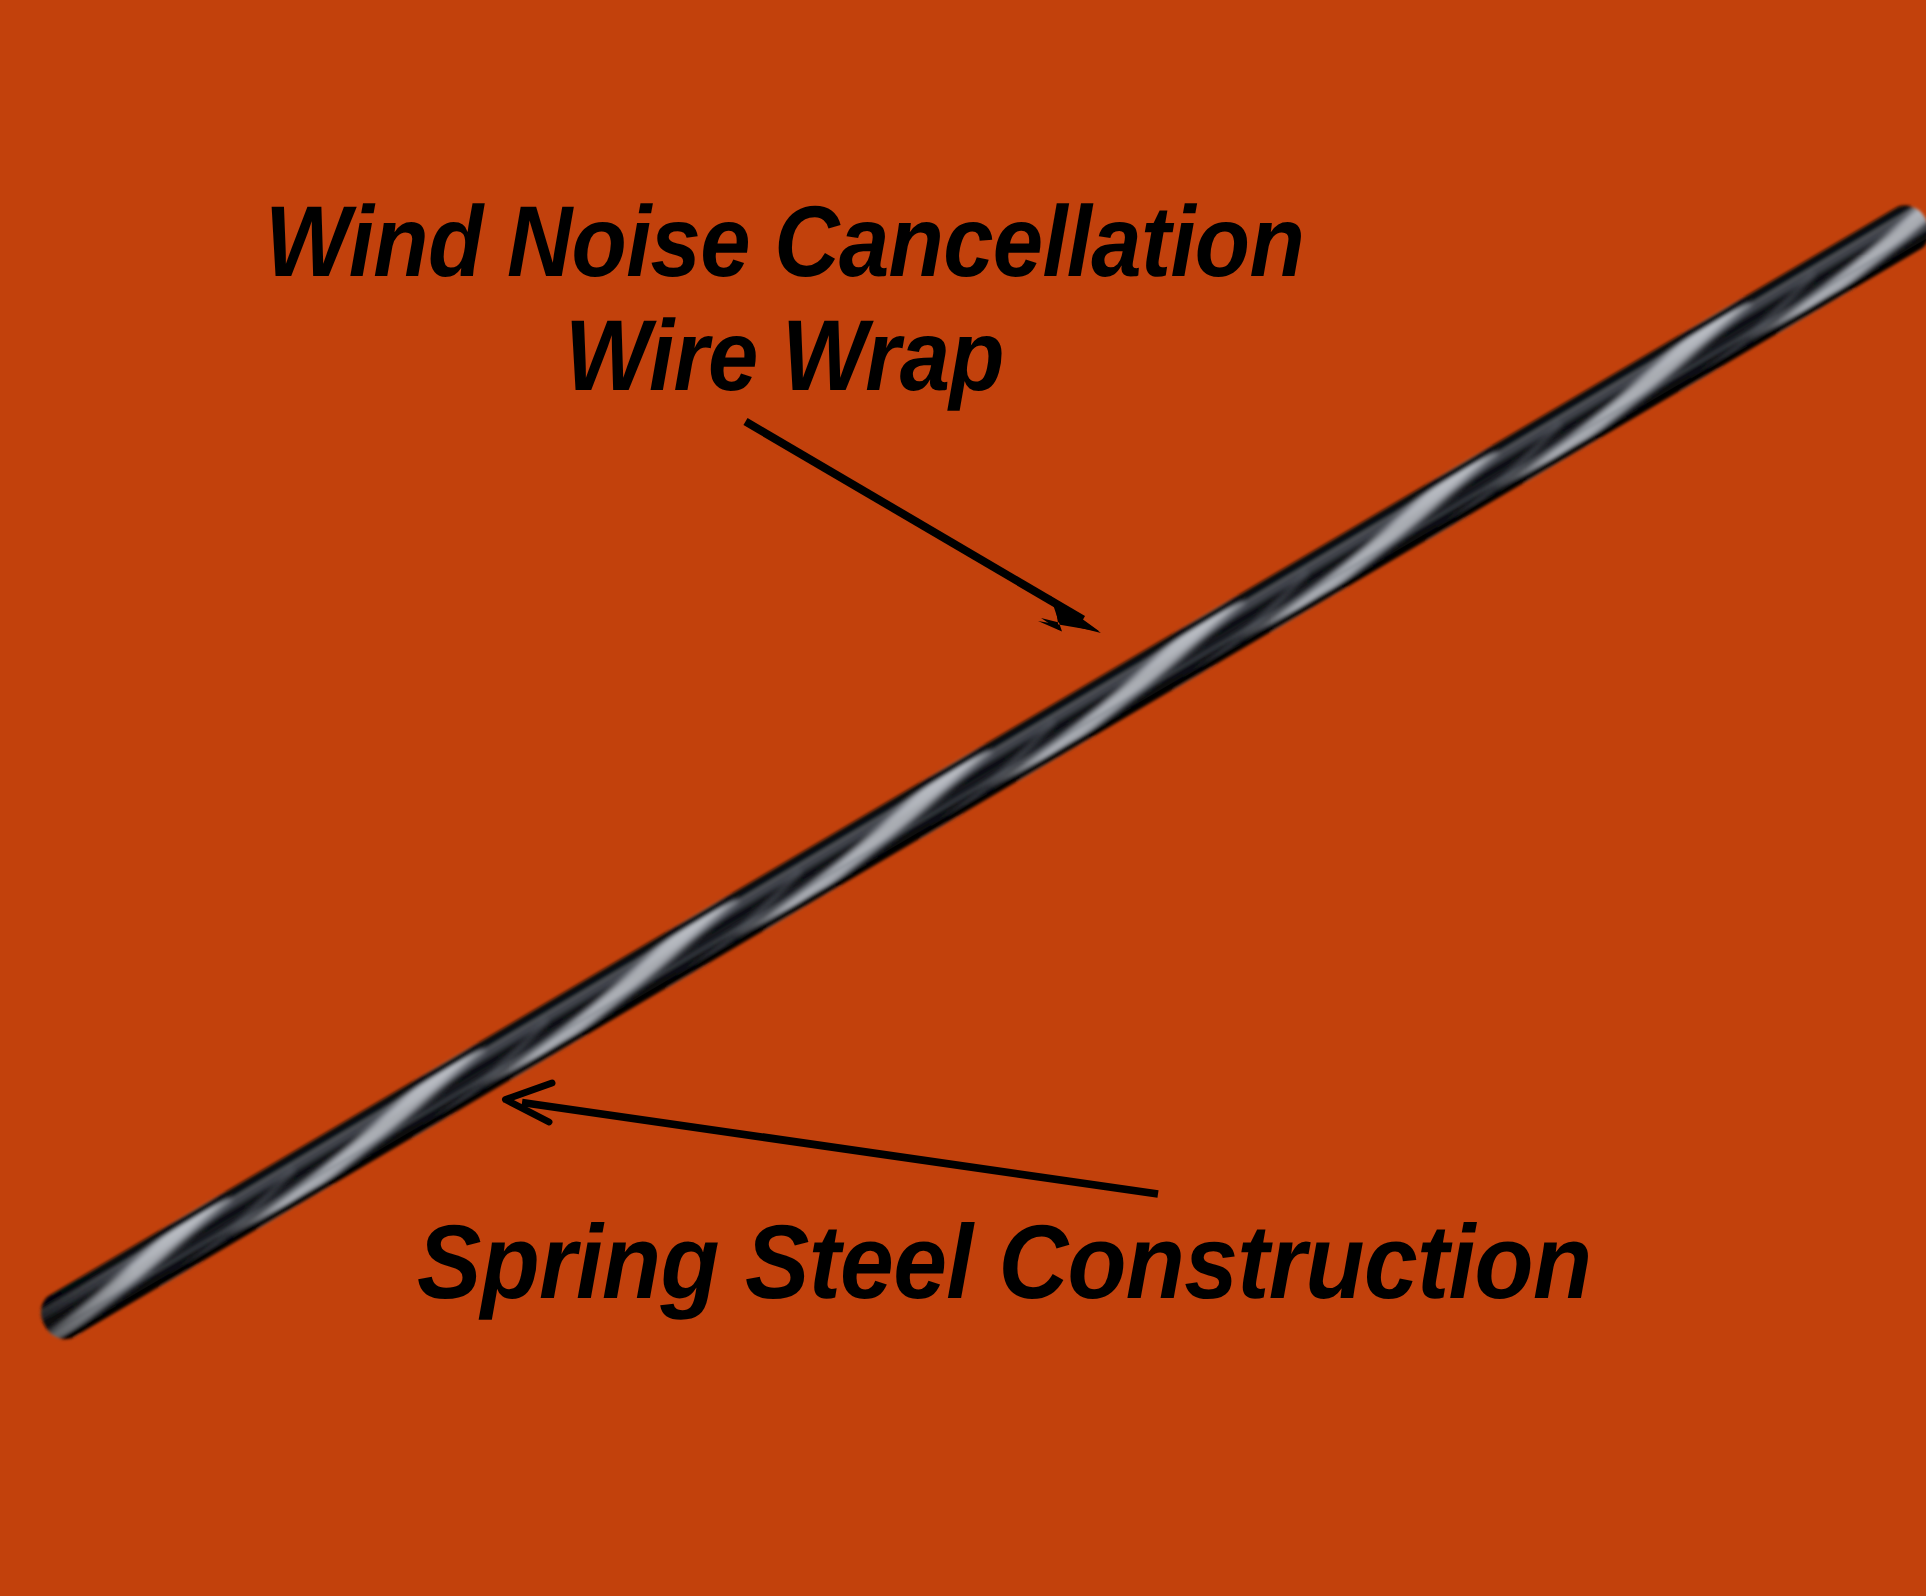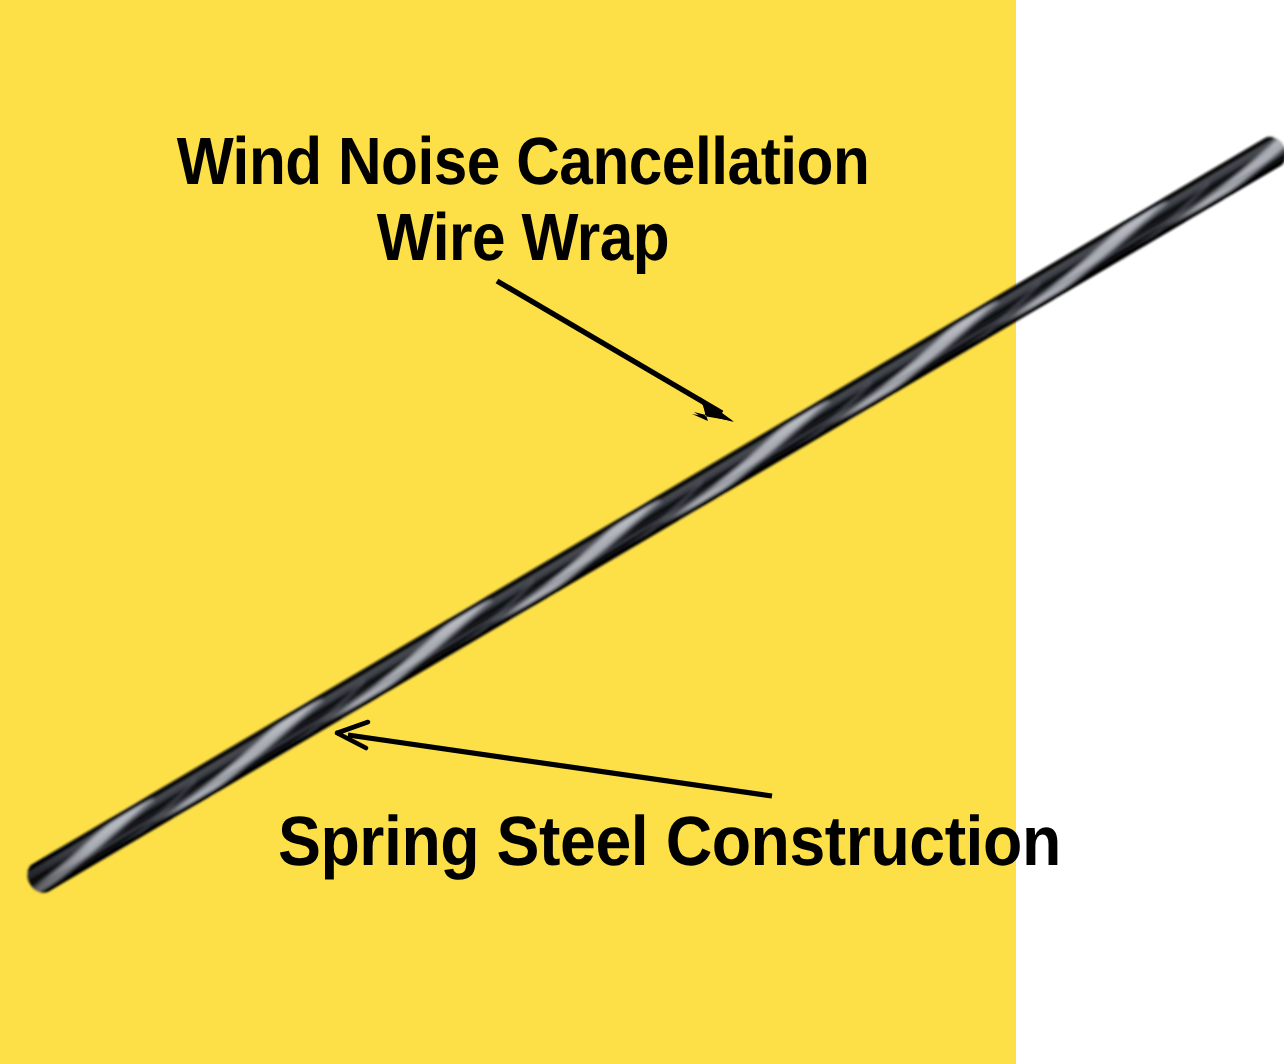--- a/index.html
+++ b/index.html
@@ -5,22 +5,23 @@
 <style>
   * { margin:0; padding:0; box-sizing:border-box; }
   html, body {
     width:1284px; height:1064px;
     background:#ffffff;
     font-family:"Liberation Sans", sans-serif;
     overflow:hidden;
   }
   #stage {
     position:relative;
-    width:1016px; height:1064px;
-    background:#fde047;
+    width:1284px; height:1064px;
+    background:#c2410c;
+    font-style:italic;
   }
   #artwork {
     position:absolute;
     left:0; top:0;
     width:1284px; height:1064px;
     display:block;
   }
   .label {
     position:absolute;
     color:#000000;

